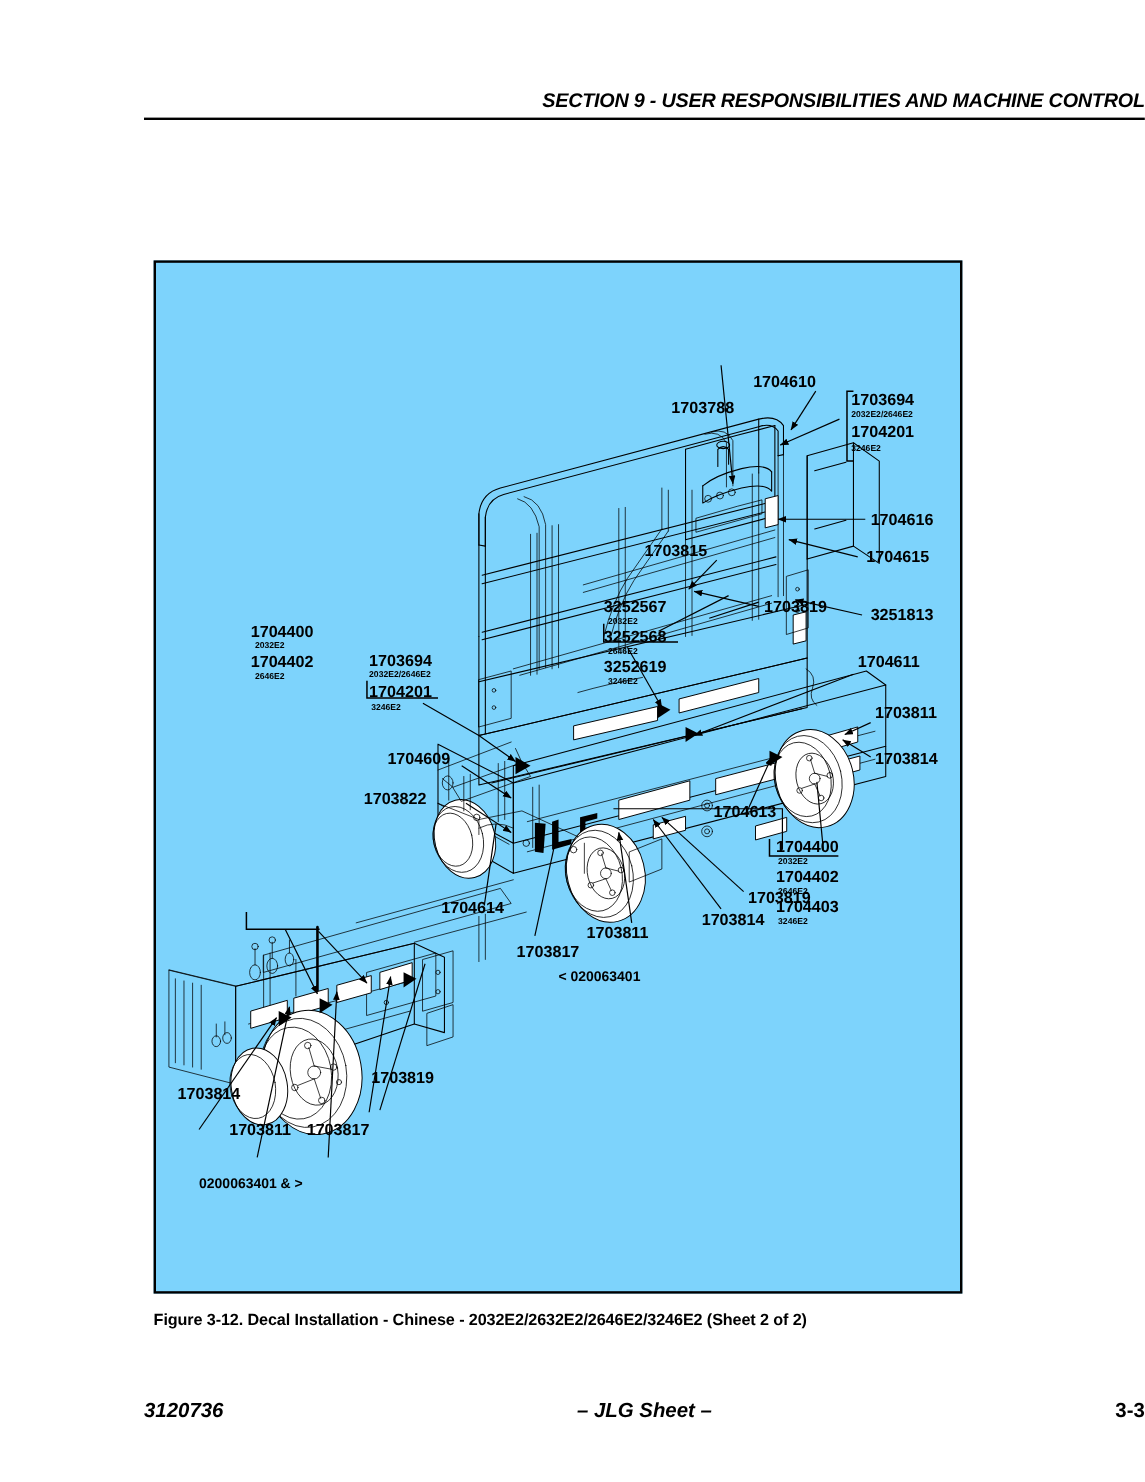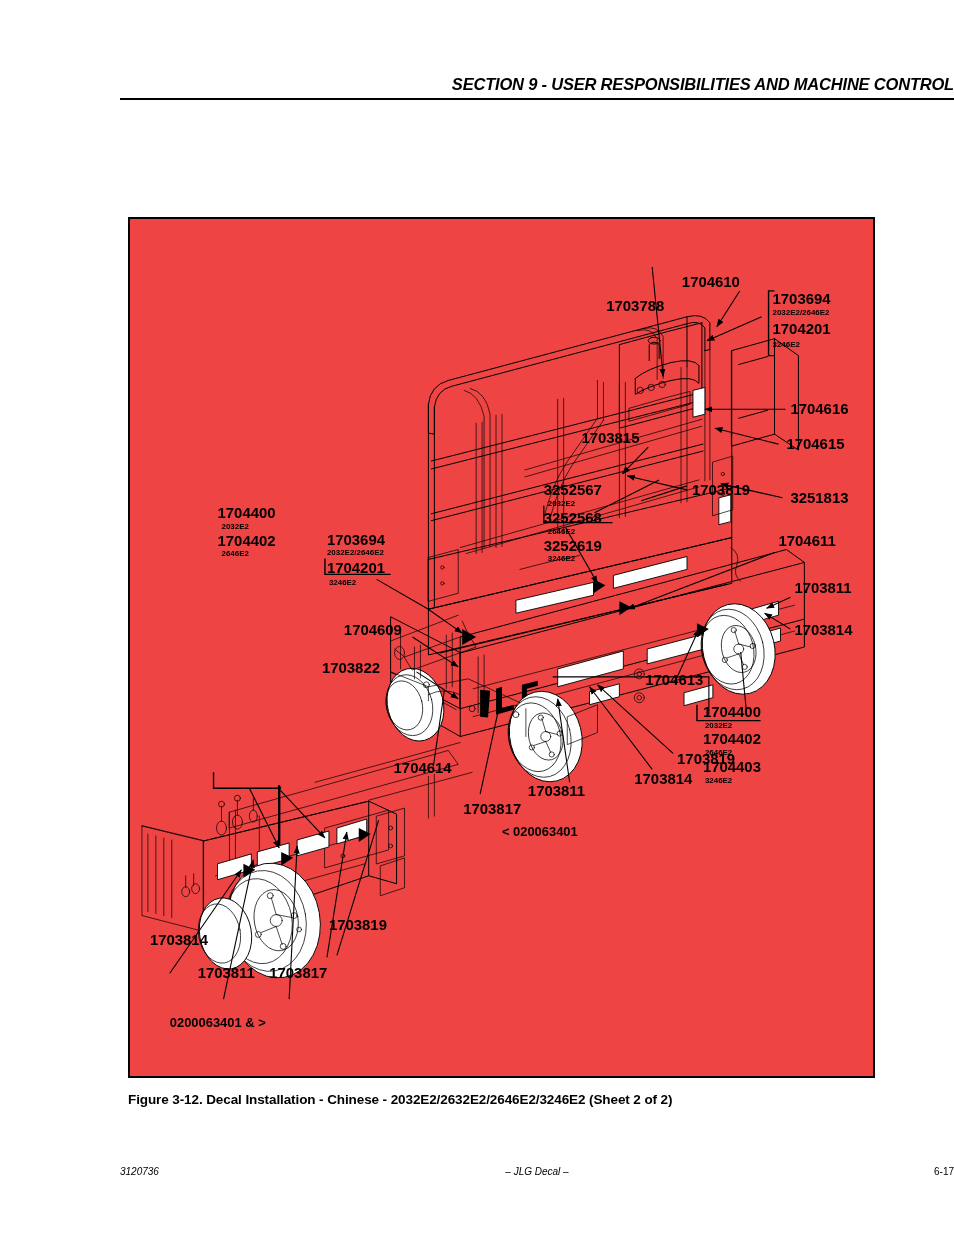--- a/index.html
+++ b/index.html
@@ -41,25 +41,25 @@
     width: 834px;
     height: 2px;
     background: #000;
   }
 
   
   #figure-frame {
     position: absolute;
     left: 128px;
     top: 217px;
-    width: 747px;
+    width: 674px;
     height: 861px;
     border: 2px solid #000;
     box-sizing: border-box;
-    background: #ef4444;
+    background: #7dd3fc;
   }
   #figure-svg {
     position: absolute;
     left: 0;
     top: 0;
     width: 100%;
     height: 100%;
     display: block;
   }
 
@@ -76,23 +76,23 @@
     white-space: nowrap;
   }
 
   
   #page-footer {
     position: absolute;
     left: 120px;
     top: 1166px;
     width: 834px;
     height: 22px;
-    font-size: 10px;
+    font-size: 17px;
     font-style: italic;
-    font-weight: normal;
+    font-weight: bold;
   }
   #footer-left {
     position: absolute;
     left: 0;
     top: 0;
   }
   #footer-center {
     position: absolute;
     left: 0;
     top: 0;
@@ -590,15 +590,15 @@
   <text class="cal-note" x="412" y="620" text-anchor="middle">&lt; 020063401</text>
   <text class="cal-note" x="40" y="812">0200063401 &amp; &gt;</text>
 
 </svg>
 </div>
 
 <div id="figure-caption">Figure 3-12.  Decal Installation - Chinese - 2032E2/2632E2/2646E2/3246E2 (Sheet 2 of 2)</div>
 
 <div id="page-footer">
   <div id="footer-left">3120736</div>
-  <div id="footer-center">– JLG Decal –</div>
-  <div id="footer-right">6-17</div>
+  <div id="footer-center">– JLG Sheet –</div>
+  <div id="footer-right">3-3</div>
 </div>
 
 </body></html>

